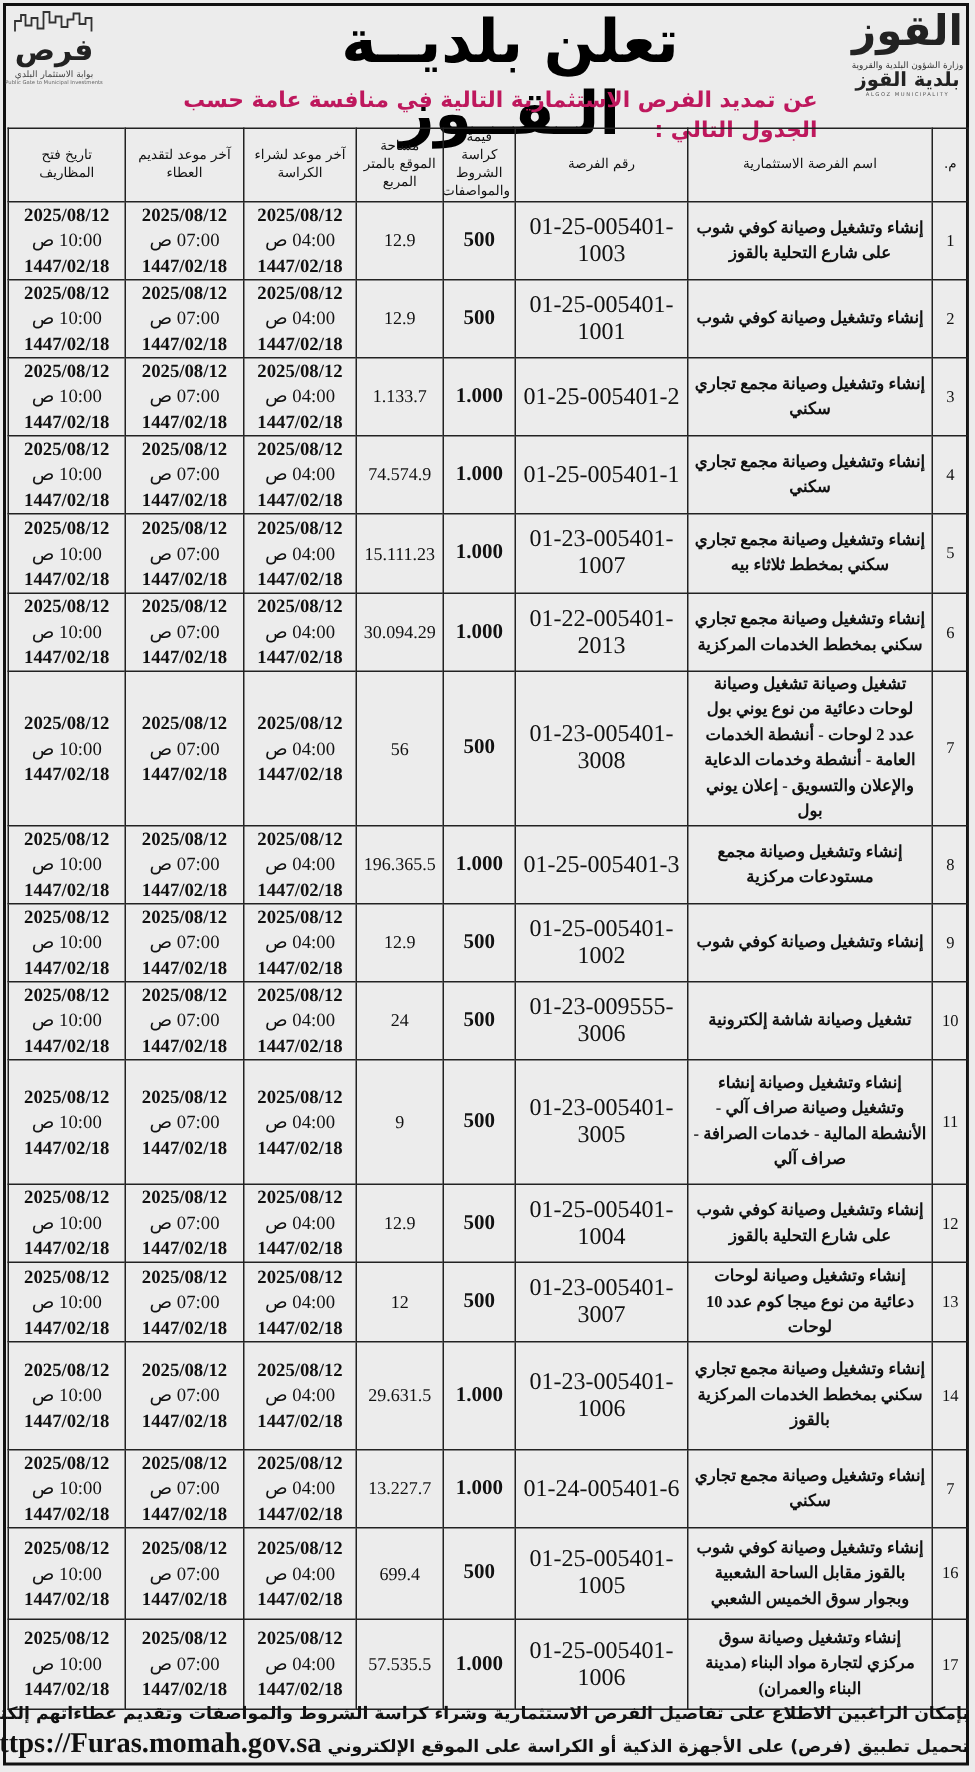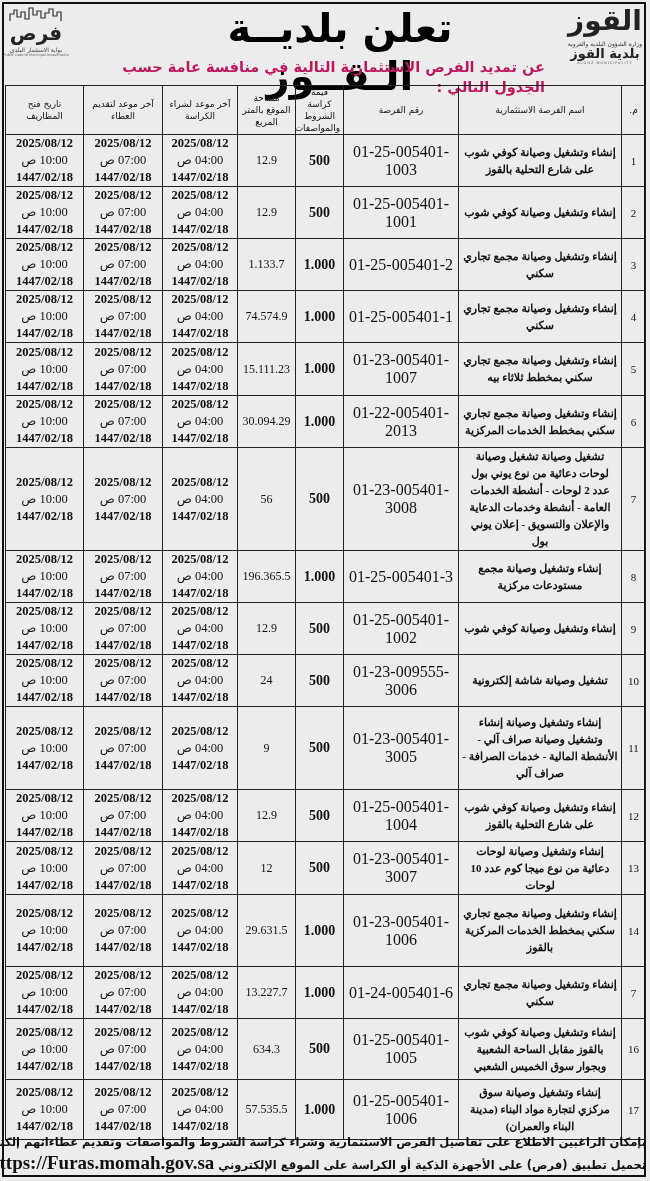--- a/index.html
+++ b/index.html
@@ -462,21 +462,21 @@
           <span class="greg">2025/08/12</span>
           <span class="time">10:00 ص</span>
           <span class="hijri">1447/02/18</span>
         </td>
       </tr>
       <tr style="height: 61px;">
         <td class="num">16</td>
         <td class="name">إنشاء وتشغيل وصيانة كوفي شوب بالقوز مقابل الساحة الشعبية وبجوار سوق الخميس الشعبي</td>
         <td class="id">01-25-005401-1005</td>
         <td class="fee">500</td>
-        <td class="area">634.3</td>
+        <td class="area">699.4</td>
         <td class="date">
           <span class="greg">2025/08/12</span>
           <span class="time">04:00 ص</span>
           <span class="hijri">1447/02/18</span>
         </td>
         <td class="date">
           <span class="greg">2025/08/12</span>
           <span class="time">07:00 ص</span>
           <span class="hijri">1447/02/18</span>
         </td>

